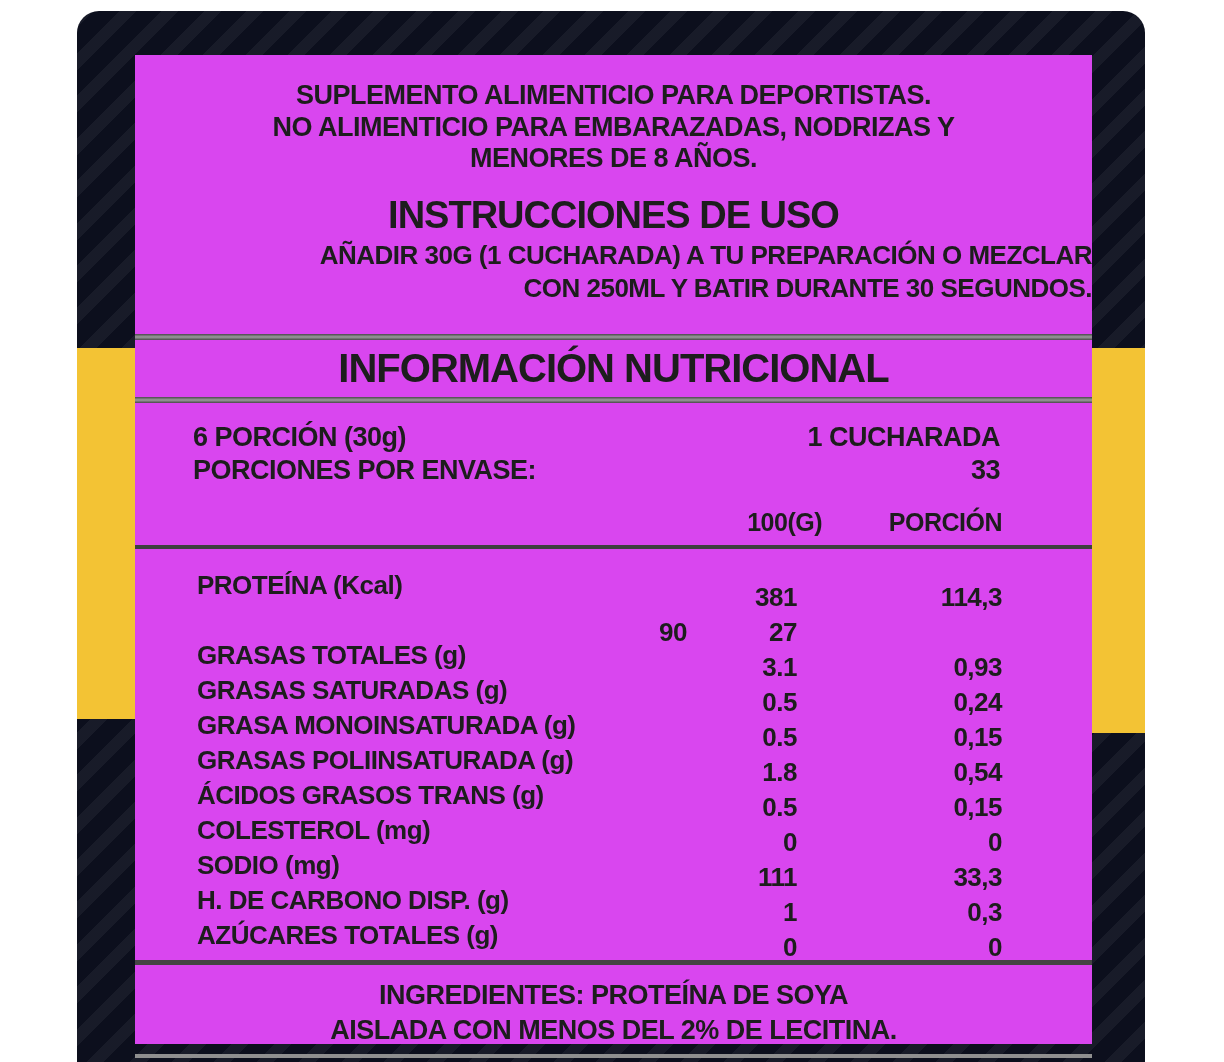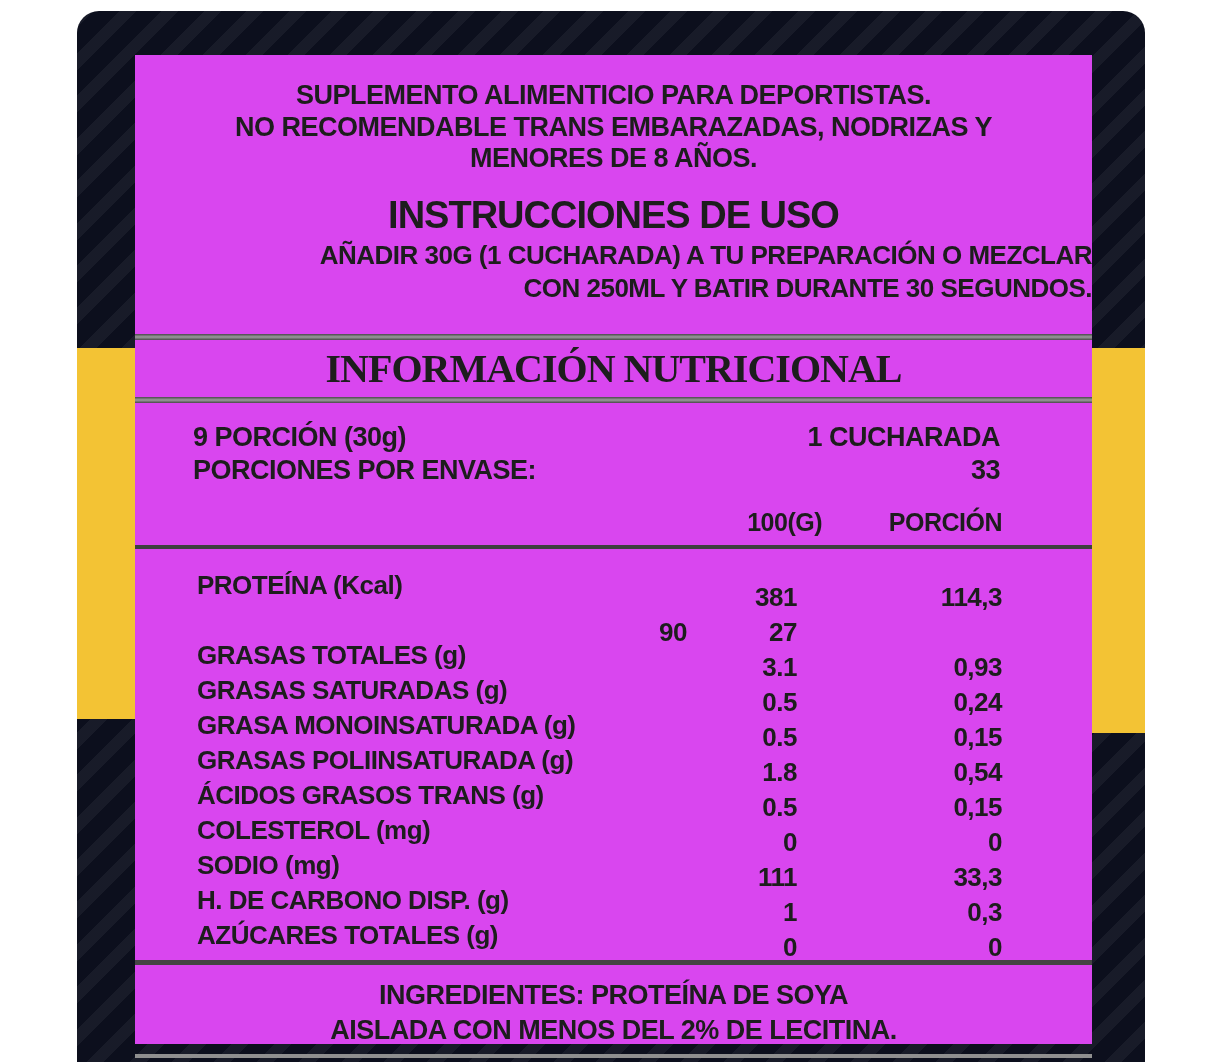--- a/index.html
+++ b/index.html
@@ -27,21 +27,21 @@
     position:absolute;left:135px;top:55px;width:957px;height:989px;
     background:#d946ef;
   }
   .tline{
     position:absolute;left:0;right:0;text-align:center;white-space:nowrap;
     transform:translateY(-50%);
   }
   .warn{font-size:27px;}
   .instr-title{font-size:38px;letter-spacing:-1px;}
   .instr{font-size:26px;text-align:right;}
-  .nut-title{font-size:40px;letter-spacing:-1px;font-family:Liberation Serif, serif;}
+  .nut-title{font-size:40px;letter-spacing:-1px;}
   .ingr{font-size:27px;text-align:center;}
   .divider{position:absolute;left:0;right:0;}
   .div-gray{height:6px;background:linear-gradient(#4a4a4a,#9c9c9c,#4a4a4a);}
   .div-dark{height:4px;background:#3f3f3f;}
   .div-dark2{height:5px;background:#444444;}
   .div-thin{height:4px;background:#8f8f8f;}
   .srow{
     position:absolute;left:0;right:0;display:flex;justify-content:space-between;
     padding:0 92px 0 58px;transform:translateY(-50%);font-size:27px;white-space:nowrap;
   }
@@ -65,35 +65,35 @@
   <div class="frame">
     <div class="stripes"></div>
   </div>
 
   <div class="band band-left"></div>
   <div class="band band-right"></div>
 
   <div class="panel">
 
     <div class="tline warn" style="top:40px">SUPLEMENTO ALIMENTICIO PARA DEPORTISTAS.</div>
-    <div class="tline warn" style="top:72px">NO RECOMENDABLE TRANS EMBARAZADAS, NODRIZAS Y</div>
+    <div class="tline warn" style="top:72px">NO ALIMENTICIO PARA EMBARAZADAS, NODRIZAS Y</div>
     <div class="tline warn" style="top:103px">MENORES DE 8 AÑOS.</div>
 
     <div class="tline instr-title" style="top:160px">INSTRUCCIONES DE USO</div>
     <div class="tline instr" style="top:200px">AÑADIR 30G (1 CUCHARADA) A TU PREPARACIÓN O MEZCLAR</div>
     <div class="tline instr" style="top:233px">CON 250ML Y BATIR DURANTE 30 SEGUNDOS.</div>
 
     <div class="divider div-gray" style="top:279px"></div>
 
     <div class="tline nut-title" style="top:313px">INFORMACIÓN NUTRICIONAL</div>
 
     <div class="divider div-gray" style="top:342px"></div>
 
     <div class="srow" style="top:382px">
-      <span>9 PORCIÓN (30g)</span>
+      <span>6 PORCIÓN (30g)</span>
       <span>1 CUCHARADA</span>
     </div>
     <div class="srow" style="top:415px">
       <span>PORCIONES POR ENVASE:</span>
       <span>33</span>
     </div>
 
     <div class="chead" style="top:467px">
       <span class="h100">100(G)</span>
       <span class="hport">PORCIÓN</span>

